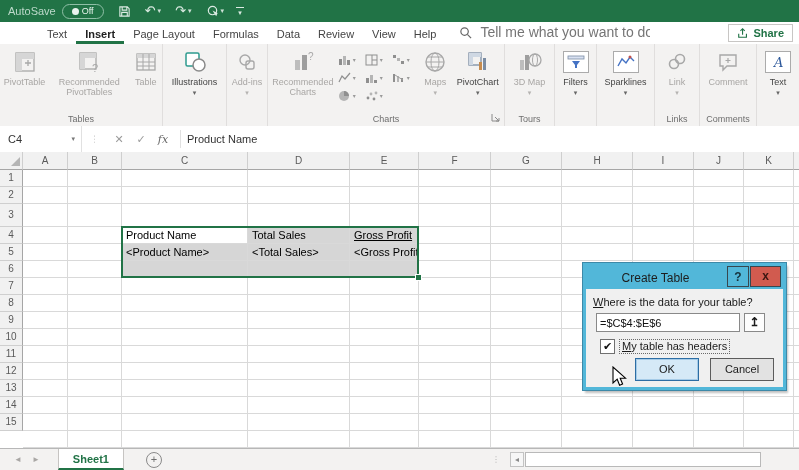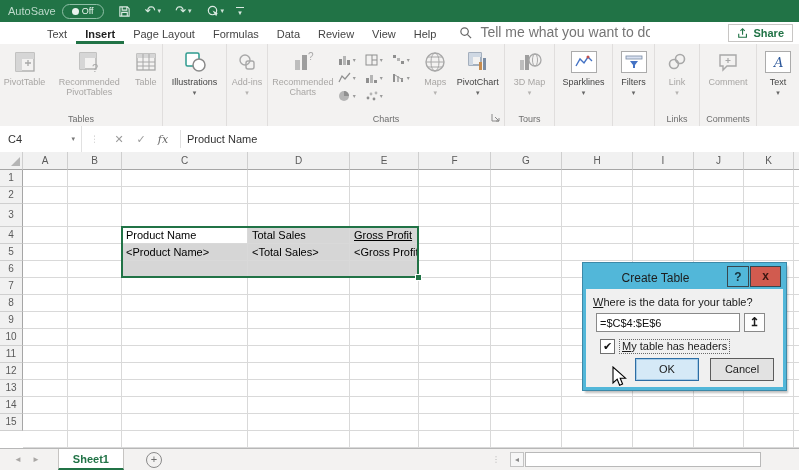--- a/index.html
+++ b/index.html
@@ -348,49 +348,49 @@
               <ellipse cx="18" cy="10" rx="2.5" ry="6" fill="none" stroke="#a8a8a8"></ellipse>
             </svg>
           </span>
         <span>3D Map</span>
         <span class="dd">▾</span>
       </div>
     </div>
     <div class="grp-label">Tours</div>
   </div>
 
+  <div class="grp" style="width:42px">
+    <div class="grp-body">
+      <div class="rbtn" style="width:40px">
+        <span class="ic">
+            <span class="boxic">
+              <svg width="18" height="14" viewBox="0 0 18 14">
+                <rect x="1" y="1" width="16" height="3" fill="#d9e1f2" stroke="#7a8ca3" stroke-width="0.8"></rect>
+                <path d="M5 6 h8 l-3 4 v3 h-2 v-3 Z" fill="#4472c4"></path>
+              </svg>
+            </span>
+          </span>
+        <span>Filters</span>
+        <span class="dd">▾</span>
+      </div>
+    </div>
+  </div>
+
   <div class="grp" style="width:58px">
     <div class="grp-body">
       <div class="rbtn" style="width:56px">
         <span class="ic">
             <span class="boxic">
               <svg width="18" height="14" viewBox="0 0 18 14">
                 <path d="M1 11 L5 4 L9 8 L13 2 L17 6" fill="none" stroke="#4472c4" stroke-width="1.4"></path>
                 <circle cx="13" cy="2" r="1.5" fill="#c0504d"></circle>
               </svg>
             </span>
           </span>
         <span>Sparklines</span>
-        <span class="dd">▾</span>
-      </div>
-    </div>
-  </div>
-
-  <div class="grp" style="width:42px">
-    <div class="grp-body">
-      <div class="rbtn" style="width:40px">
-        <span class="ic">
-            <span class="boxic">
-              <svg width="18" height="14" viewBox="0 0 18 14">
-                <rect x="1" y="1" width="16" height="3" fill="#d9e1f2" stroke="#7a8ca3" stroke-width="0.8"></rect>
-                <path d="M5 6 h8 l-3 4 v3 h-2 v-3 Z" fill="#4472c4"></path>
-              </svg>
-            </span>
-          </span>
-        <span>Filters</span>
         <span class="dd">▾</span>
       </div>
     </div>
   </div>
 
   <div class="grp" style="width:45px">
     <div class="grp-body">
       <div class="rbtn dis" style="width:42px">
         <span class="ic">
             <svg width="24" height="24" viewBox="0 0 24 24">

